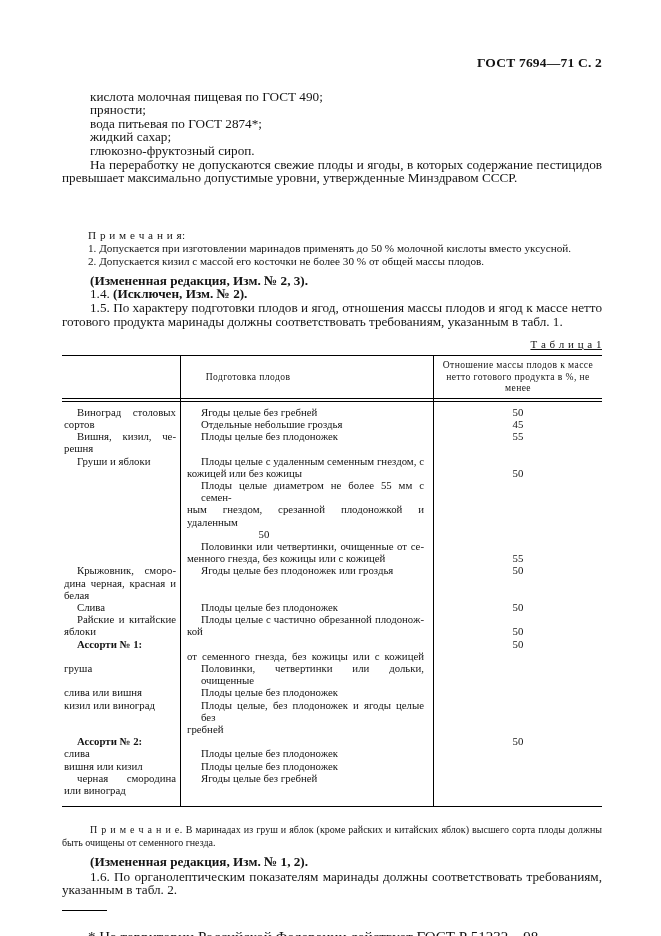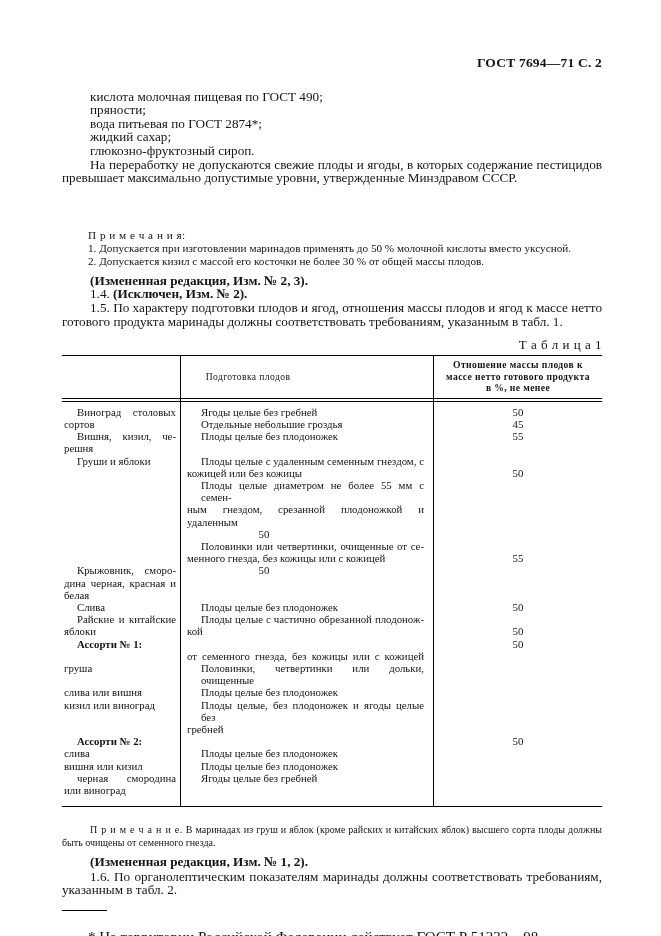--- a/index.html
+++ b/index.html
@@ -16,30 +16,30 @@
 
   .para { margin:0; text-align:justify; text-indent:28px; }
 
   .notes { margin-top:4px; font-size:11.2px; line-height:13px; padding-left:26px; }
   .notes-title { letter-spacing:.5px;margin-top:44px; }
 
   .amended { font-weight:bold; padding-left:28px; margin-top:6px; }
   .clause14 { padding-left:28px; }
   .clause14 .b { font-weight:bold; }
 
-  .table-label { text-align:right; font-size:13px; margin-top:10px; letter-spacing:.5px; }
+  .table-label { text-align:right; font-size:11px; margin-top:10px; letter-spacing:.5px;text-decoration:underline; }
 
   .gtable { margin-top:3px; border-top:1.5px solid #000; border-bottom:1.5px solid #000; position:relative; }
   .vline { position:absolute; top:0; bottom:0; width:1px; background:#000; }
   .vline.v1 { left:118px; }
   .vline.v2 { right:168px; }
   .thead { display:flex; border-bottom:4px double #000; min-height:42px; }
   .th { font-size:9.6px; line-height:11.5px; letter-spacing:.4px; display:flex; align-items:center;
         justify-content:center; text-align:center; padding:3px 8px; box-sizing:border-box; }
-  .th1 { width:118px; } .th2 { flex:1; } .th3 { width:168px;font-weight:bold; }
+  .th1 { width:118px; } .th2 { flex:1; } .th3 { width:168px; }
 
   .tbody { padding:4px 0 10px; font-size:10.8px; line-height:12.2px; }
   .trow { display:flex; min-height:12.2px; }
   .tc { box-sizing:border-box; }
   .tc1 { width:118px; padding:0 4px 0 2px; }
   .tc2 { flex:1; padding:0 10px 0 7px; }
   .tc3 { width:168px; text-align:center; }
   .ind1 { padding-left:15px; }
   .ind2 { padding-left:21px; }
   .just { text-align:justify; text-align-last:justify; }
@@ -143,20 +143,21 @@
           <div class="tc tc2 ind2 just">Половинки или четвертинки, очищенные от се-</div>
           <div class="tc tc3"></div>
         </div>
         <div class="trow">
           <div class="tc tc1"></div>
           <div class="tc tc2">менного гнезда, без кожицы или с кожицей</div>
           <div class="tc tc3">55</div>
         </div>
         <div class="trow">
           <div class="tc tc1 ind1 just">Крыжовник, сморо-</div>
+          <div class="tc tc2 ind2">Ягоды целые без плодоножек или гроздья</div>
           <div class="tc tc3">50</div>
         </div>
         <div class="trow">
           <div class="tc tc1 just">дина черная, красная и</div>
           <div class="tc tc2"></div>
           <div class="tc tc3"></div>
         </div>
         <div class="trow">
           <div class="tc tc1">белая</div>
           <div class="tc tc2"></div>

